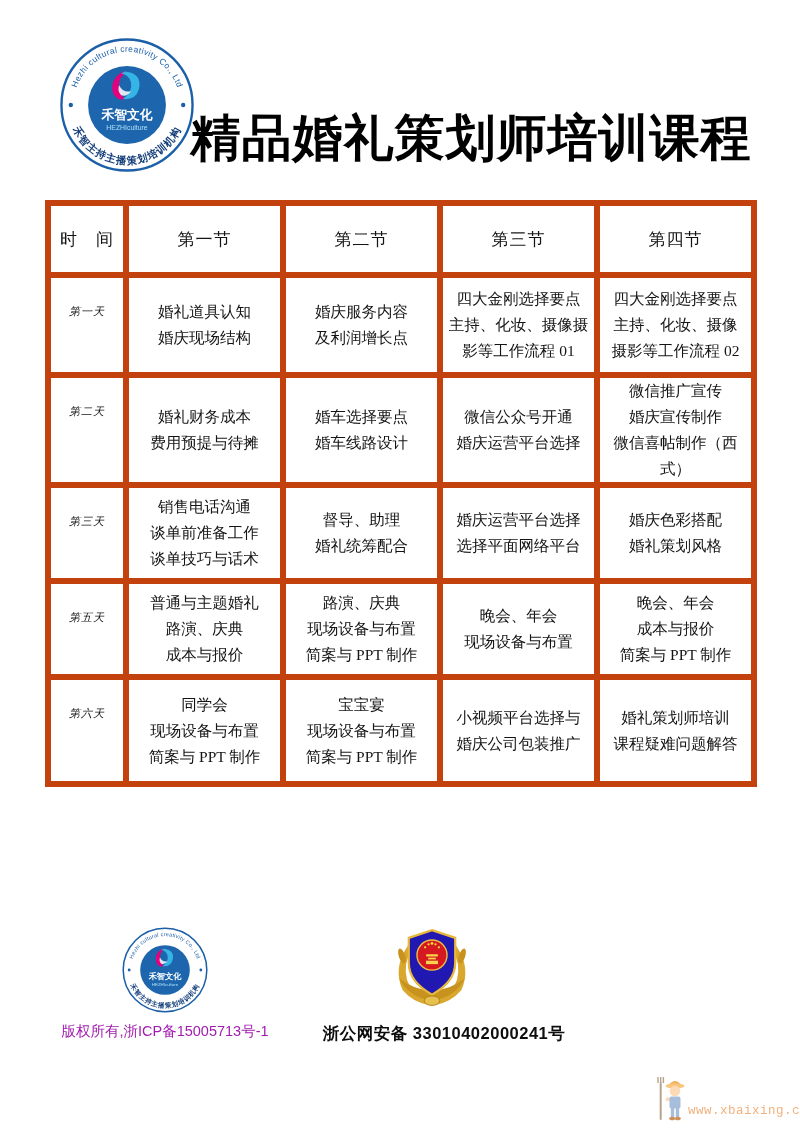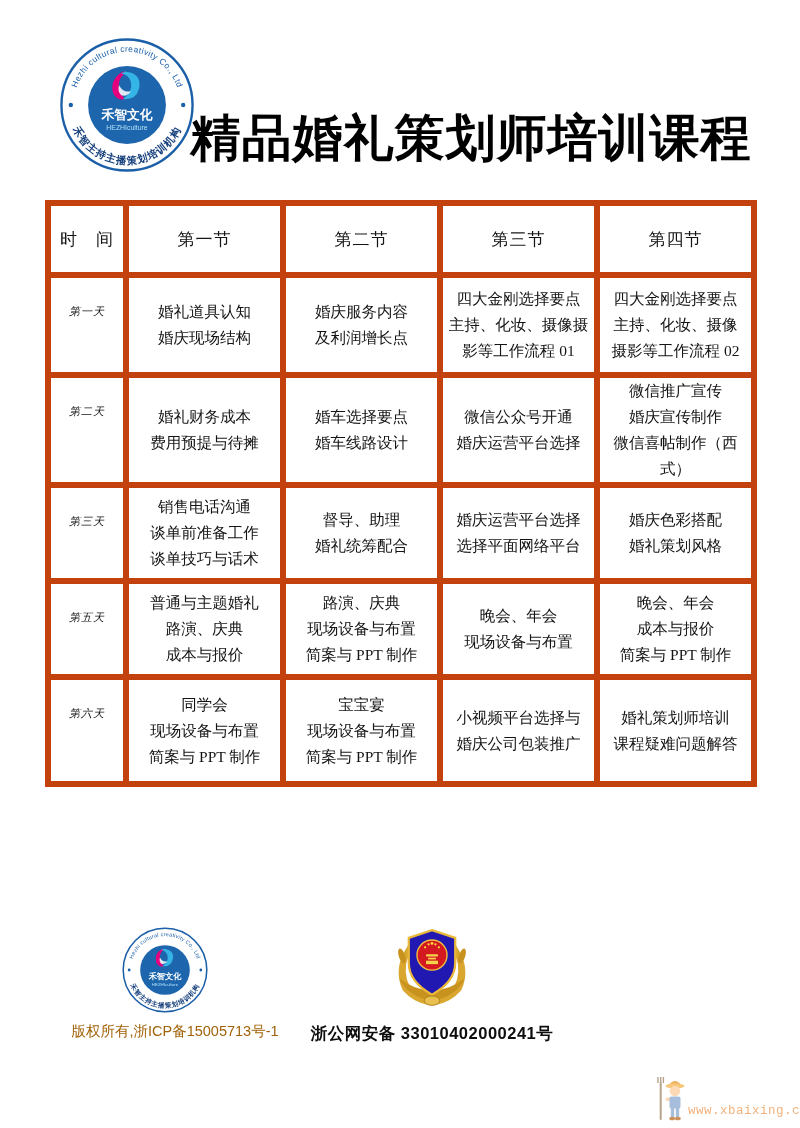--- a/index.html
+++ b/index.html
@@ -25,26 +25,26 @@
     border:6px solid #c2410c;text-align:center;padding:0;
     font-weight:normal;color:#141414;
   }
   table.schedule thead th{height:66px;font-size:17px;letter-spacing:1px;}
   .day-cell{vertical-align:top;padding-top:26px !important;font-size:11px;letter-spacing:1px;font-style:italic;}
   .content-cell{vertical-align:middle;font-size:15.5px;}
   .cell-line{line-height:26px;}
   
   .logo-foot{position:absolute;left:121px;top:926px;width:88px;height:88px;}
   .copyright-text{
-    position:absolute;left:60px;top:1022px;width:230px;text-align:center;
-    font-size:14.5px;color:#a16207;font-family:"Liberation Sans",sans-serif;
+    position:absolute;left:50px;top:1022px;width:230px;text-align:center;
+    font-size:14.5px;color:#a21caf;font-family:"Liberation Sans",sans-serif;
   }
   .police-badge{position:absolute;left:389px;top:923px;width:86px;height:90px;}
   .police-text{
-    position:absolute;left:298px;top:1023px;width:268px;text-align:center;
+    position:absolute;left:310px;top:1023px;width:268px;text-align:center;
     font-size:16.5px;font-weight:700;color:#0d0d0d;
     font-family:"Liberation Sans",sans-serif;letter-spacing:0.5px;
   }
   .baidu-block{position:absolute;left:588px;top:940px;width:130px;text-align:center;}
   .baidu-v{width:58px;height:56px;display:inline-block;}
   .baidu-cn{font-size:18px;color:#8c8c8c;letter-spacing:3px;margin-top:2px;font-family:"Liberation Sans",sans-serif;}
   .baidu-en{font-size:7.5px;color:#b8b8b8;letter-spacing:1.6px;margin-top:2px;font-family:"Liberation Sans",sans-serif;}
   .baidu-cert{font-size:17px;color:#2e2e2e;font-weight:600;letter-spacing:2px;margin-top:6px;font-family:"Liberation Sans",sans-serif;}
   
   .mascot{position:absolute;left:656px;top:1076px;width:34px;height:48px;opacity:.9;}

